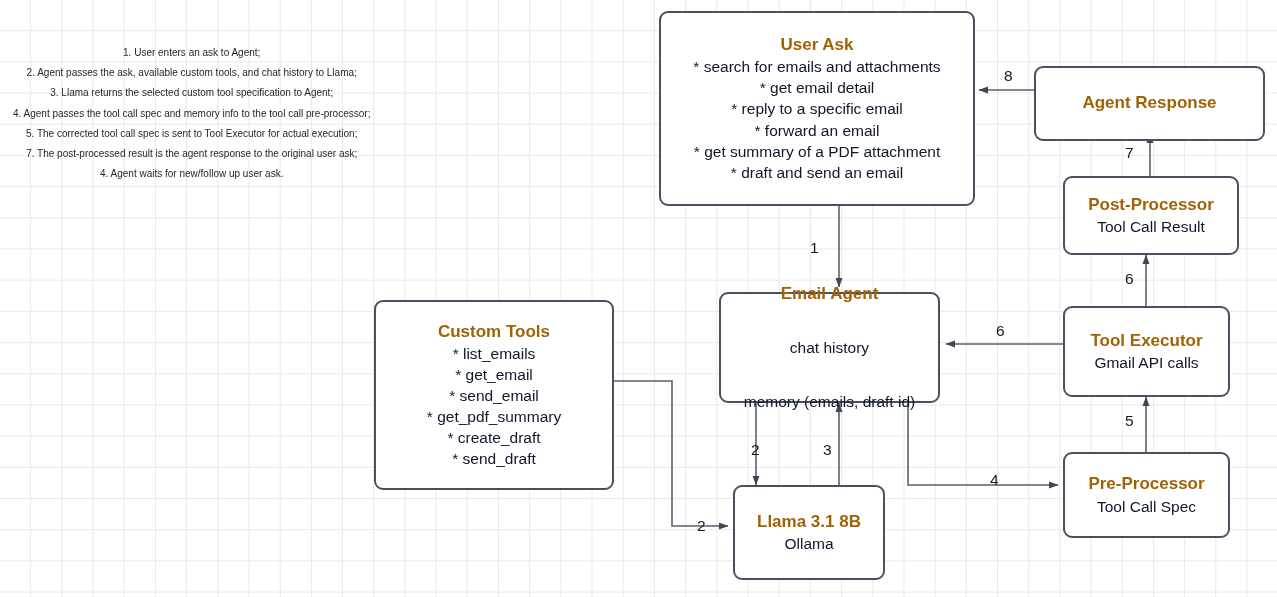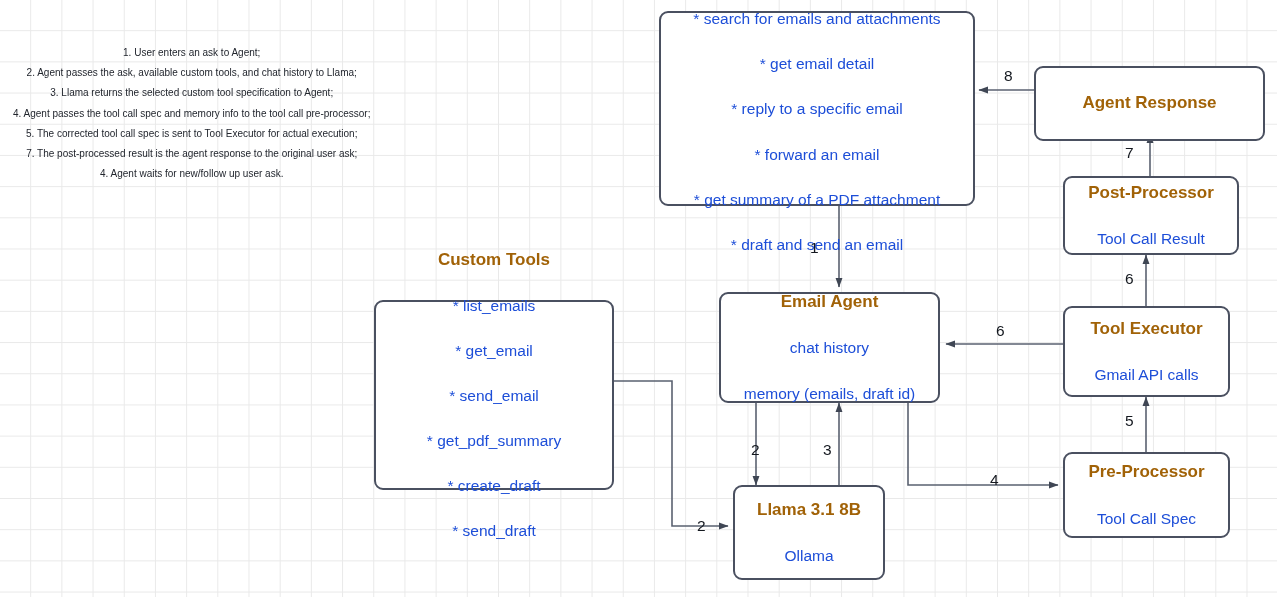--- a/index.html
+++ b/index.html
@@ -48,23 +48,22 @@
     font-size: 17px;
     font-weight: bold;
     line-height: 1.3;
     color: #a16207;
     white-space: nowrap;
   }
   .node-line {
     font-size: 15.5px;
     font-weight: normal;
     line-height: 1.36;
-    color: #1d4ed8;
+    color: #0f172a;
     white-space: nowrap;
-    margin-top: 24px;
   }
   .steps {
     position: absolute;
     left: 13px;
     top: 43px;
     z-index: 2;
   }
   .step {
     font-size: 10px;
     line-height: 20.2px;
@@ -159,21 +158,21 @@
   <div class="node" style="left:1063px; top:452px; width:167px; height:86px;">
     <div class="node-title">Pre-Processor</div>
     <div class="node-line">Tool Call Spec</div>
   </div>
 
   <div class="node" style="left:1063px; top:306px; width:167px; height:91px;">
     <div class="node-title">Tool Executor</div>
     <div class="node-line">Gmail API calls</div>
   </div>
 
-  <div class="node" style="left:719px; top:292px; width:221px; height:111px;">
+  <div class="node" style="left:719px; top:292px; width:221px; height:111px;gap:32px;">
     <div class="node-title">Email Agent</div>
     <div class="node-line">chat history</div>
     <div class="node-line">memory (emails, draft id)</div>
   </div>
 
   <div class="node" style="left:374px; top:300px; width:240px; height:190px;align-items:center;">
     <div class="node-title">Custom Tools</div>
     <div class="node-line">* list_emails</div>
     <div class="node-line">* get_email</div>
     <div class="node-line">* send_email</div>

